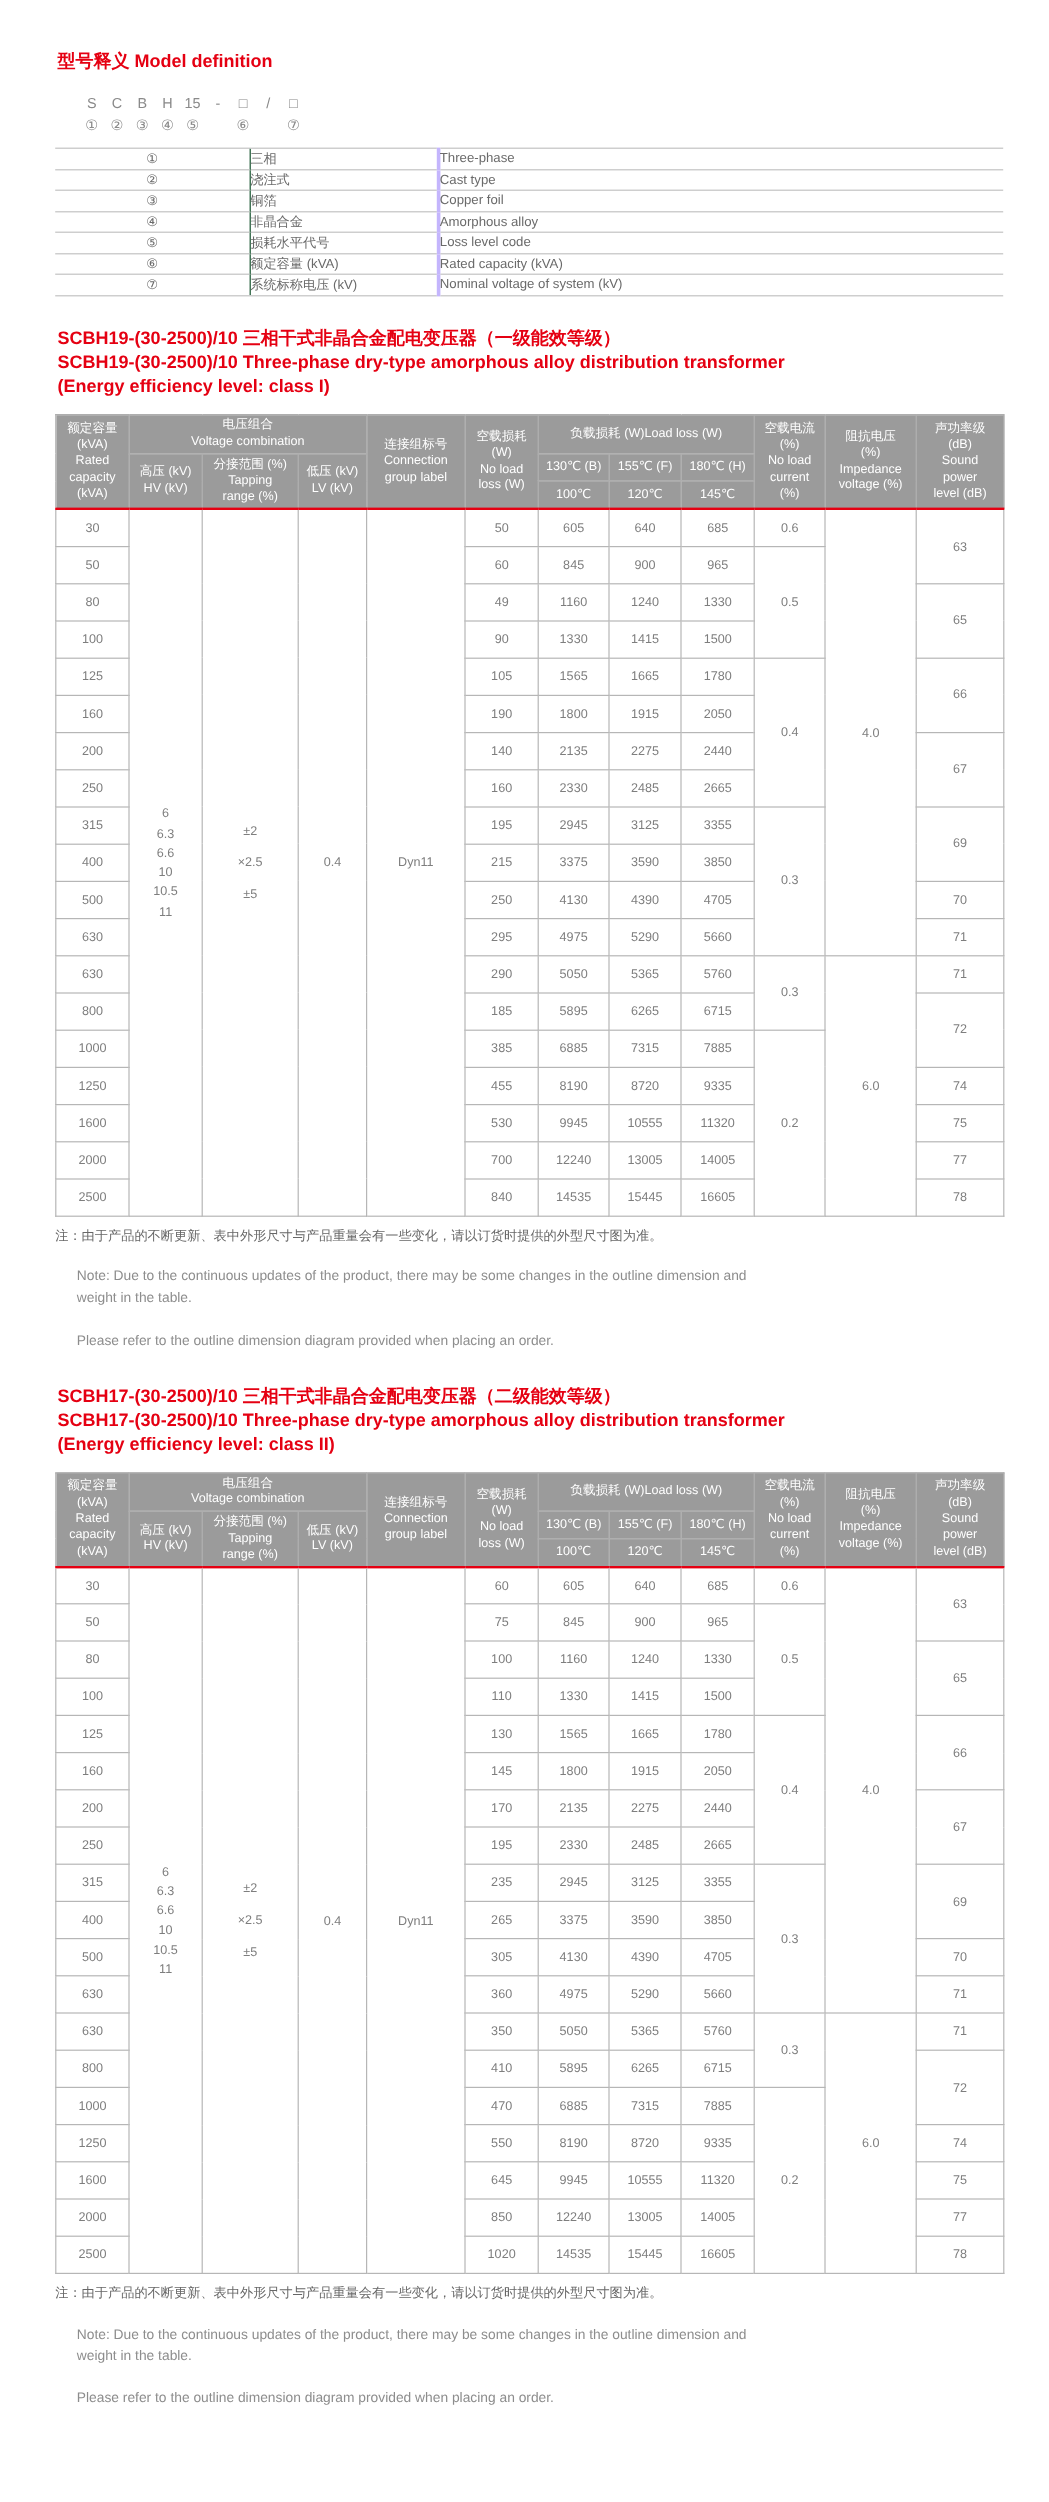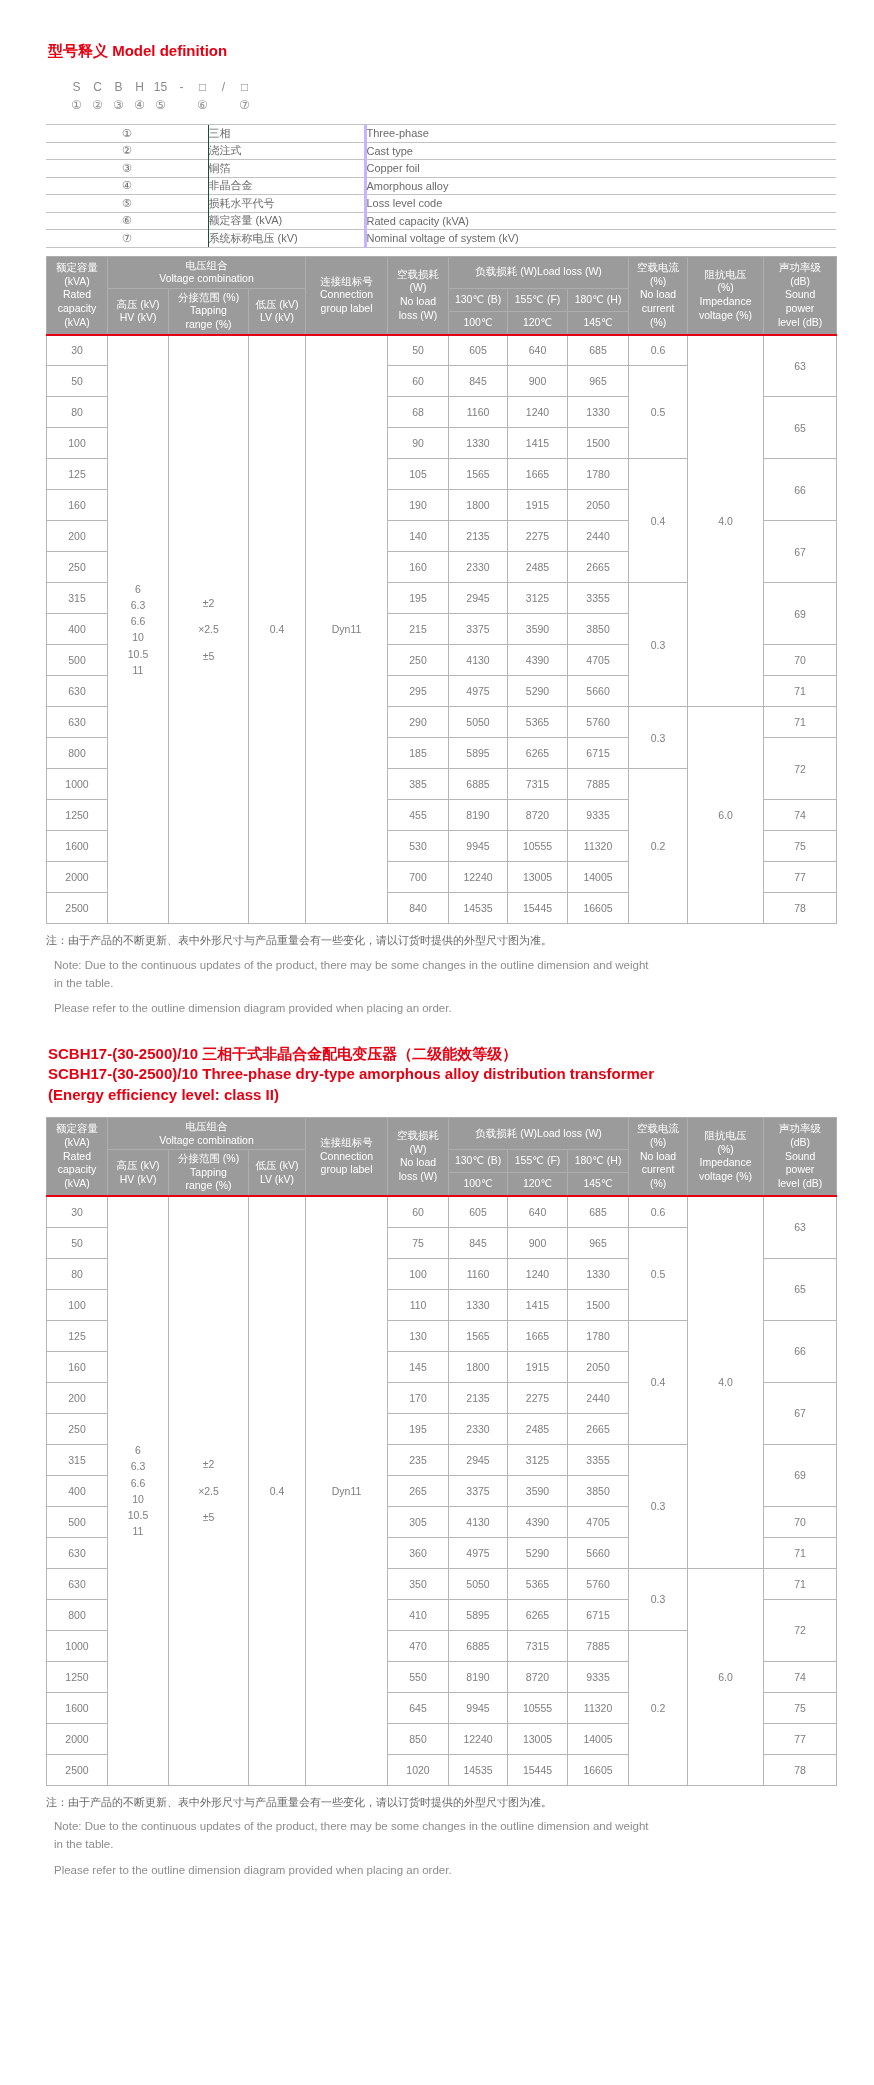--- a/index.html
+++ b/index.html
@@ -87,21 +87,21 @@
     height: 31px;
     padding: 0 2px;
   }
   .spec-table tbody tr.first-row td { border-top: 2px solid #e50012; }
   .hv-lines  { white-space: pre-line; line-height: 1.55; }
   .tap-lines { white-space: pre-line; line-height: 2.5; }
 
   
   .notes { margin-top: 8px; }
   .note-cn { font-size: 11px;   color: #676767; margin: 0 0 4px; line-height: 1.5; }
-  .note-en { font-size: 11.5px; color: #8d8d8d; margin: 8px;       line-height: 1.55; }
+  .note-en { font-size: 11.5px; color: #8d8d8d; margin: 18px;       line-height: 1.55; }
 </style>
 </head>
 <body>
 
 <div class="page">
 
   <h2 class="red-heading">型号释义 Model definition</h2>
 
   <div class="code-line"><span class="code-item">
         <span>S</span>
@@ -171,20 +171,24 @@
         </tr>
         <tr>
           <td class="def-num">⑦</td>
           <td class="def-cn">系统标称电压 (kV)</td>
           <td class="def-en">Nominal voltage of system (kV)</td>
         </tr>
       </tbody>
   </table>
 
   <section>
+    <div class="red-title">
+      <div>SCBH19-(30-2500)/10 三相干式非晶合金配电变压器（一级能效等级）</div>
+      <div>SCBH19-(30-2500)/10 Three-phase dry-type amorphous alloy distribution transformer (Energy efficiency level: class I)</div>
+    </div>
 
     <table class="spec-table">
       <colgroup>
         <col style="width:61px">
           <col style="width:61px">
           <col style="width:80px">
           <col style="width:57px">
         <col style="width:82px">
           <col style="width:61px">
           <col style="width:59px">
@@ -269,21 +273,21 @@
           <tr>
             <td>50</td>
             <td>60</td>
             <td>845</td>
             <td>900</td>
             <td>965</td>
             <td rowspan="3">0.5</td>
           </tr>
           <tr>
             <td>80</td>
-            <td>68</td>
+            <td>49</td>
             <td>1160</td>
             <td>1240</td>
             <td>1330</td>
             <td rowspan="2">65</td>
           </tr>
           <tr>
             <td>100</td>
             <td>90</td>
             <td>1330</td>
             <td>1415</td>

